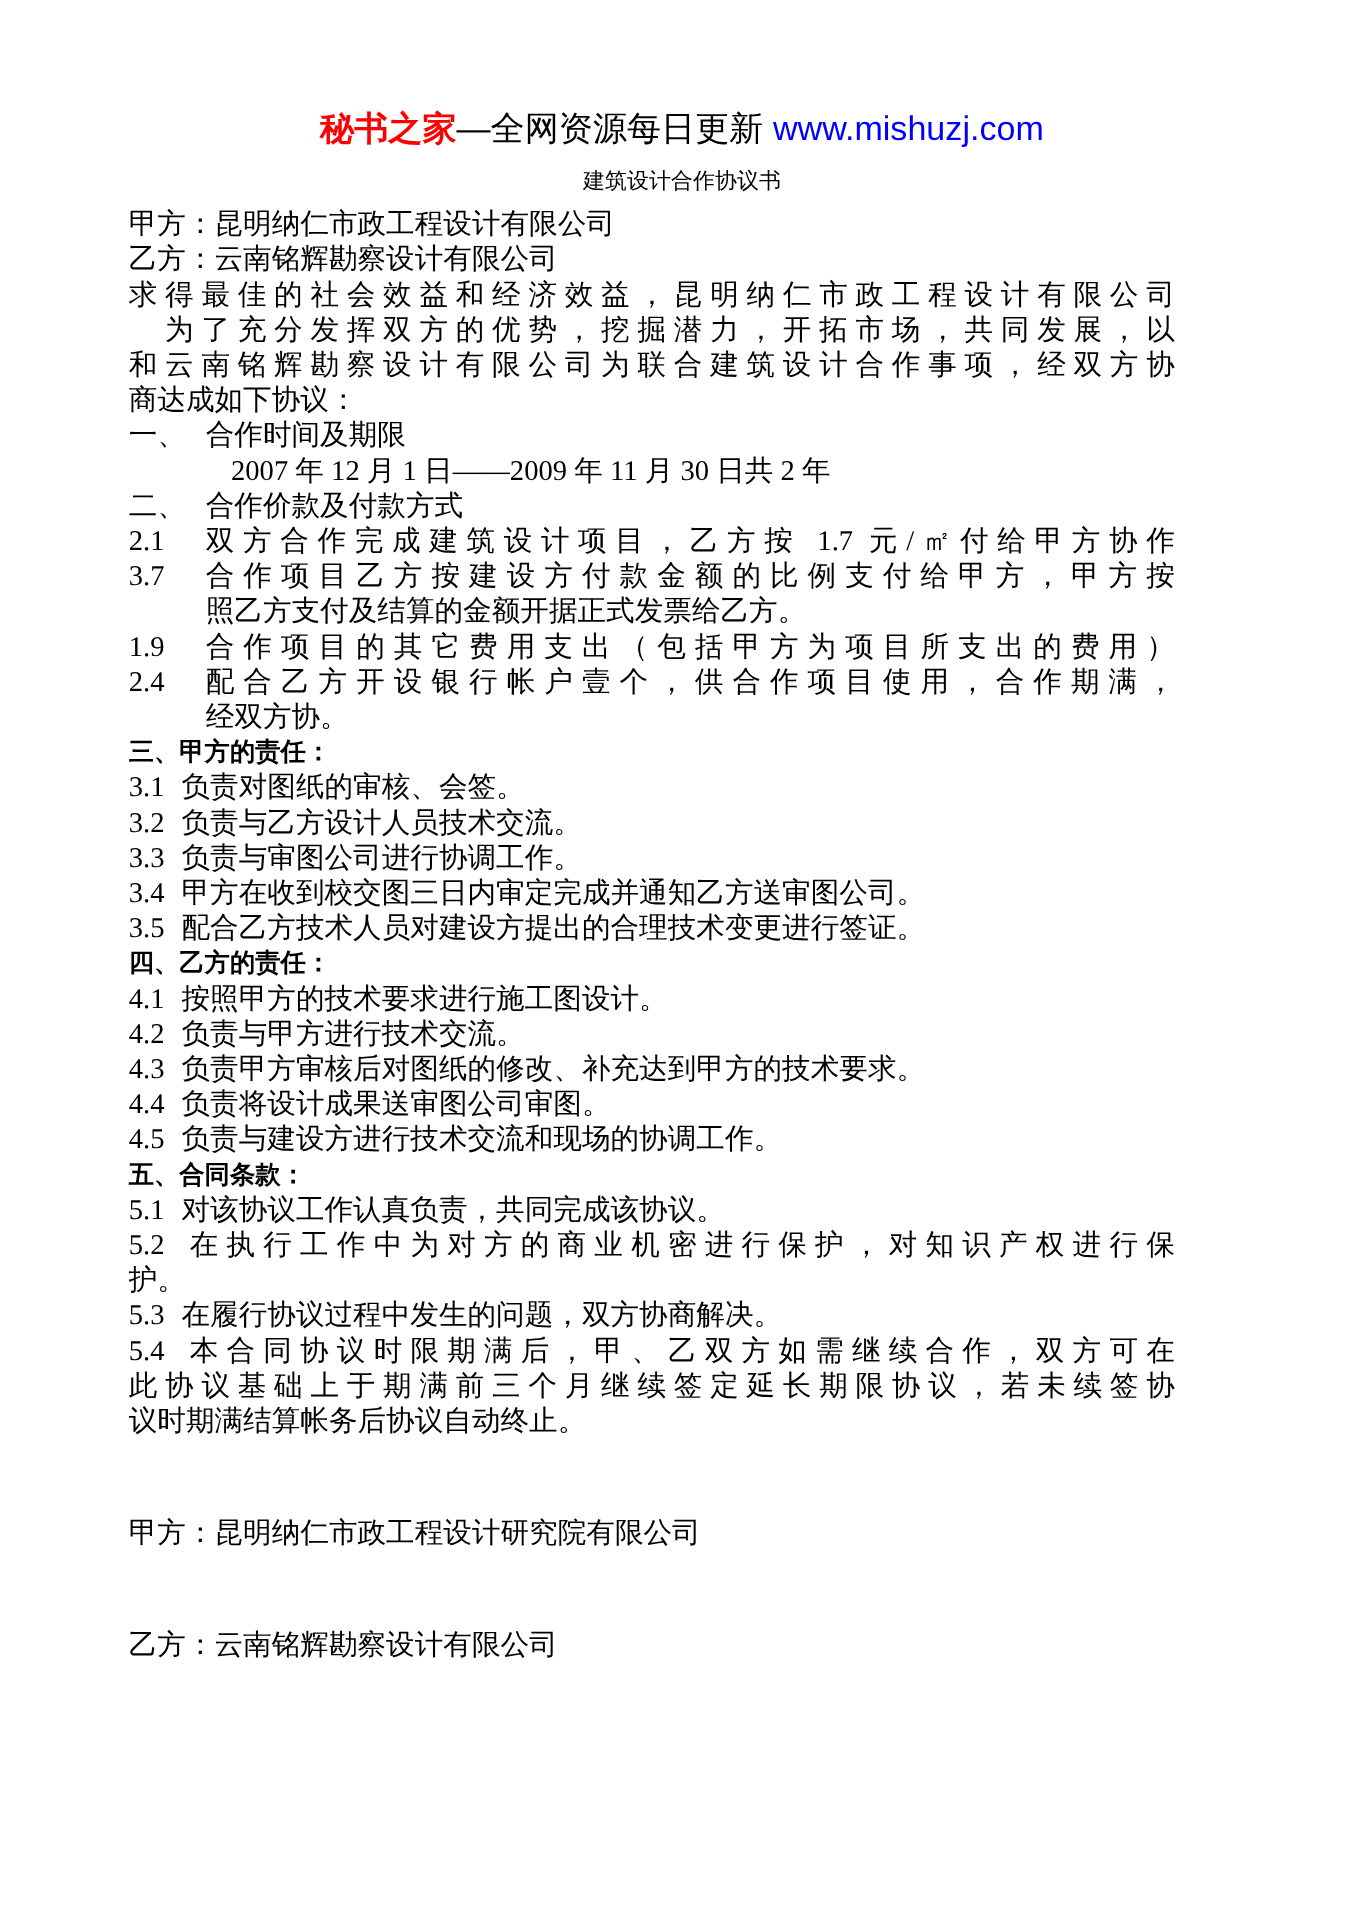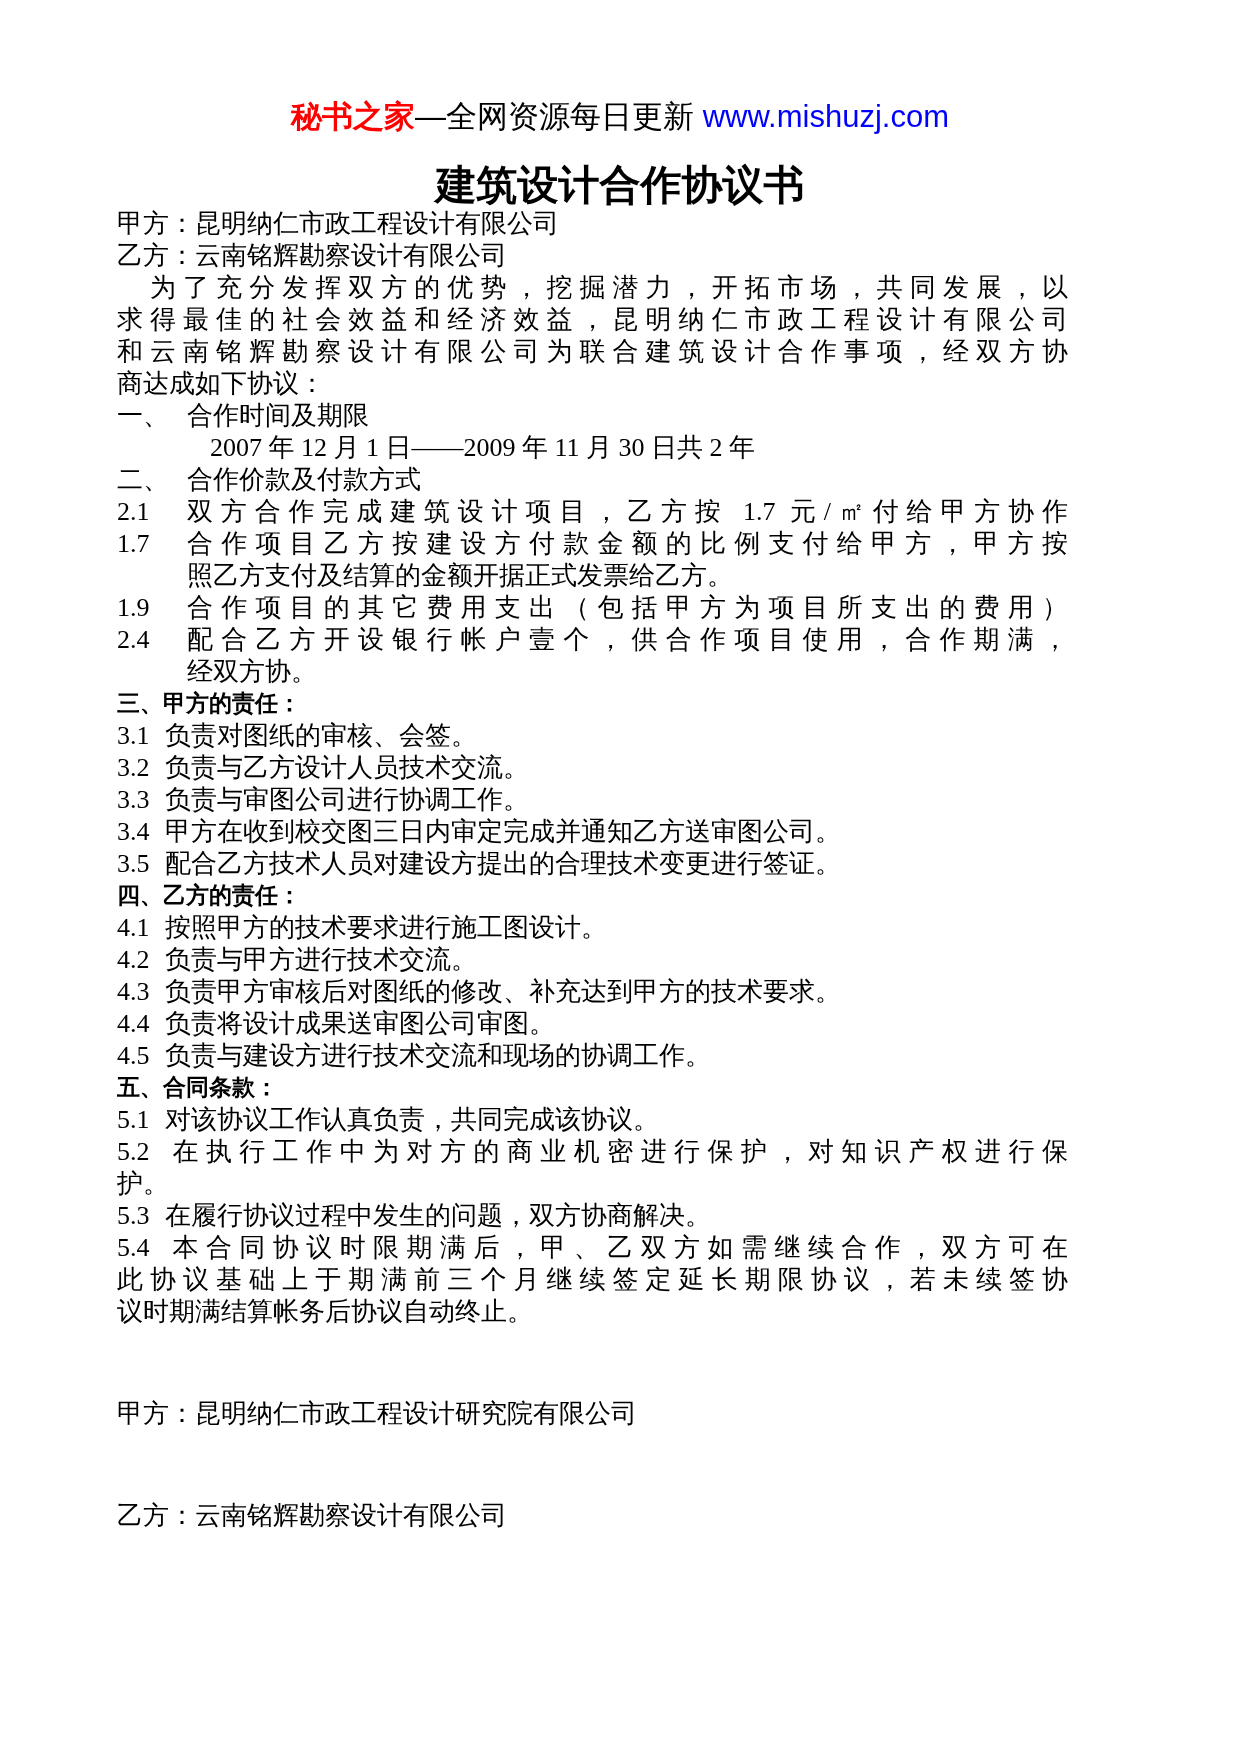--- a/index.html
+++ b/index.html
@@ -34,25 +34,25 @@
     color: #ff0000;
   }
   .site-tag {
     color: #000000;
   }
   .site-url {
     color: #0000ff;
   }
   
   .title {
-    margin-top: 30px;
+    margin-top: 10px;
     text-align: center;
     font-family: "Liberation Sans", "DejaVu Sans", sans-serif;
-    font-weight: bold;
-    font-size: 41px;
+    font-weight: normal;
+    font-size: 20px;
     line-height: 38px;
   }
   
   .doc {
     margin-top: 4px;
     padding-left: 117px;
     padding-right: 172px;
     font-size: 26px;
   }
   .line {
@@ -91,39 +91,39 @@
   <div class="title">建筑设计合作协议书</div>
 
   <div class="doc">
       <div class="blk para">
         <div class="line">甲方：昆明纳仁市政工程设计有限公司</div>
       </div>
       <div class="blk para">
         <div class="line">乙方：云南铭辉勘察设计有限公司</div>
       </div>
       <div class="blk para">
+        <div class="line jl">求得最佳的社会效益和经济效益，昆明纳仁市政工程设计有限公司</div>
         <div class="line jl">　为了充分发挥双方的优势，挖掘潜力，开拓市场，共同发展，以</div>
-        <div class="line jl">求得最佳的社会效益和经济效益，昆明纳仁市政工程设计有限公司</div>
         <div class="line jl">和云南铭辉勘察设计有限公司为联合建筑设计合作事项，经双方协</div>
         <div class="line">商达成如下协议：</div>
       </div>
       <div class="blk hang">
         <div class="line"><span class="hlabel">一、</span>合作时间及期限</div>
       </div>
       <div class="blk para" style="padding-left: 93px;">
         <div class="line">2007 年 12 月 1 日——2009 年 11 月 30 日共 2 年</div>
       </div>
       <div class="blk hang">
         <div class="line"><span class="hlabel">二、</span>合作价款及付款方式</div>
       </div>
       <div class="blk hang">
         <div class="line jl"><span class="hlabel">2.1</span>双方合作完成建筑设计项目，乙方按 1.7 元/㎡付给甲方协作</div>
       </div>
       <div class="blk hang">
-        <div class="line jl"><span class="hlabel">1.7</span>合作项目乙方按建设方付款金额的比例支付给甲方，甲方按</div>
+        <div class="line jl"><span class="hlabel">3.7</span>合作项目乙方按建设方付款金额的比例支付给甲方，甲方按</div>
         <div class="line">照乙方支付及结算的金额开据正式发票给乙方。</div>
       </div>
       <div class="blk hang">
         <div class="line jl"><span class="hlabel">1.9</span>合作项目的其它费用支出（包括甲方为项目所支出的费用）</div>
       </div>
       <div class="blk hang">
         <div class="line jl"><span class="hlabel">2.4</span>配合乙方开设银行帐户壹个，供合作项目使用，合作期满，</div>
         <div class="line">经双方协。</div>
       </div>
       <div class="blk heading">

